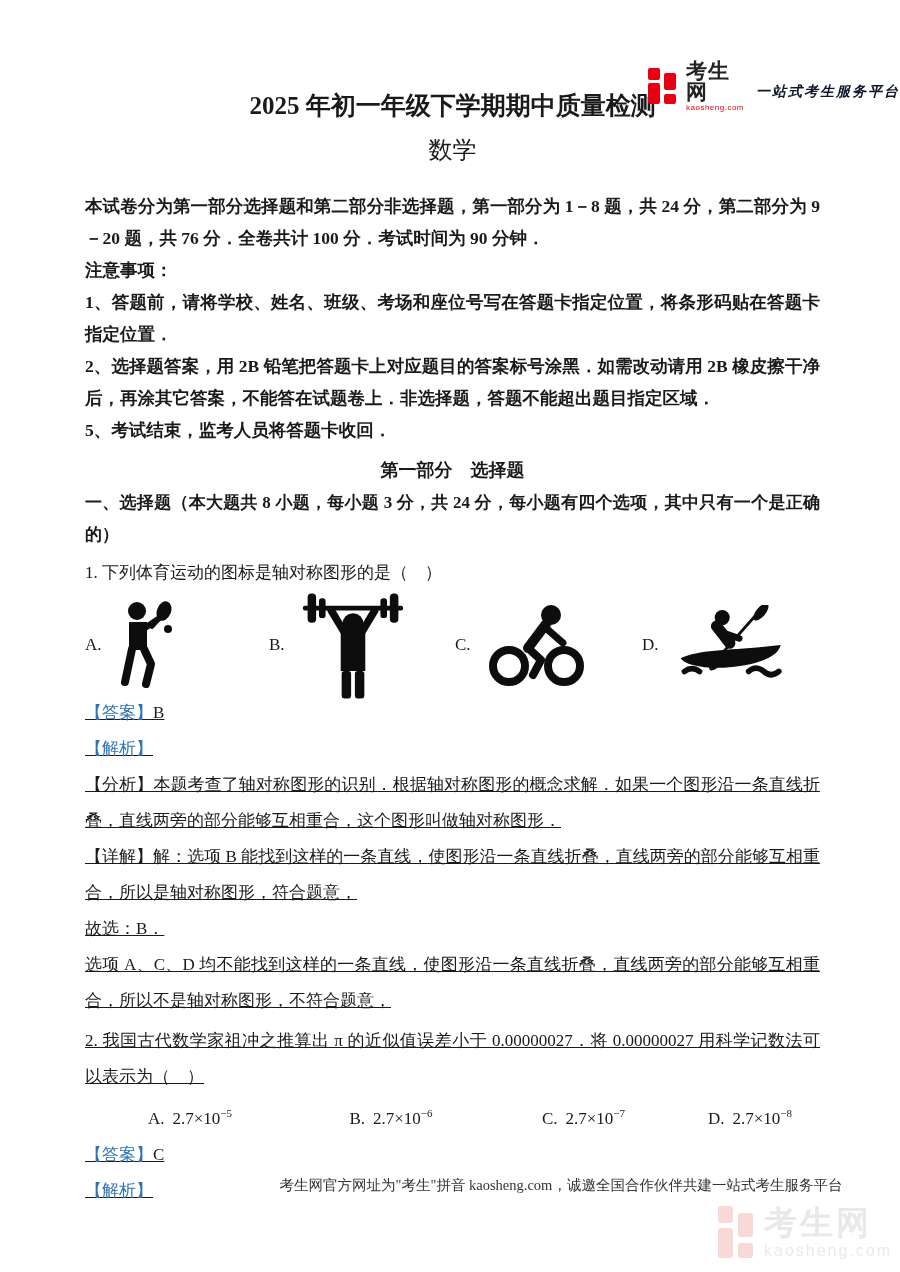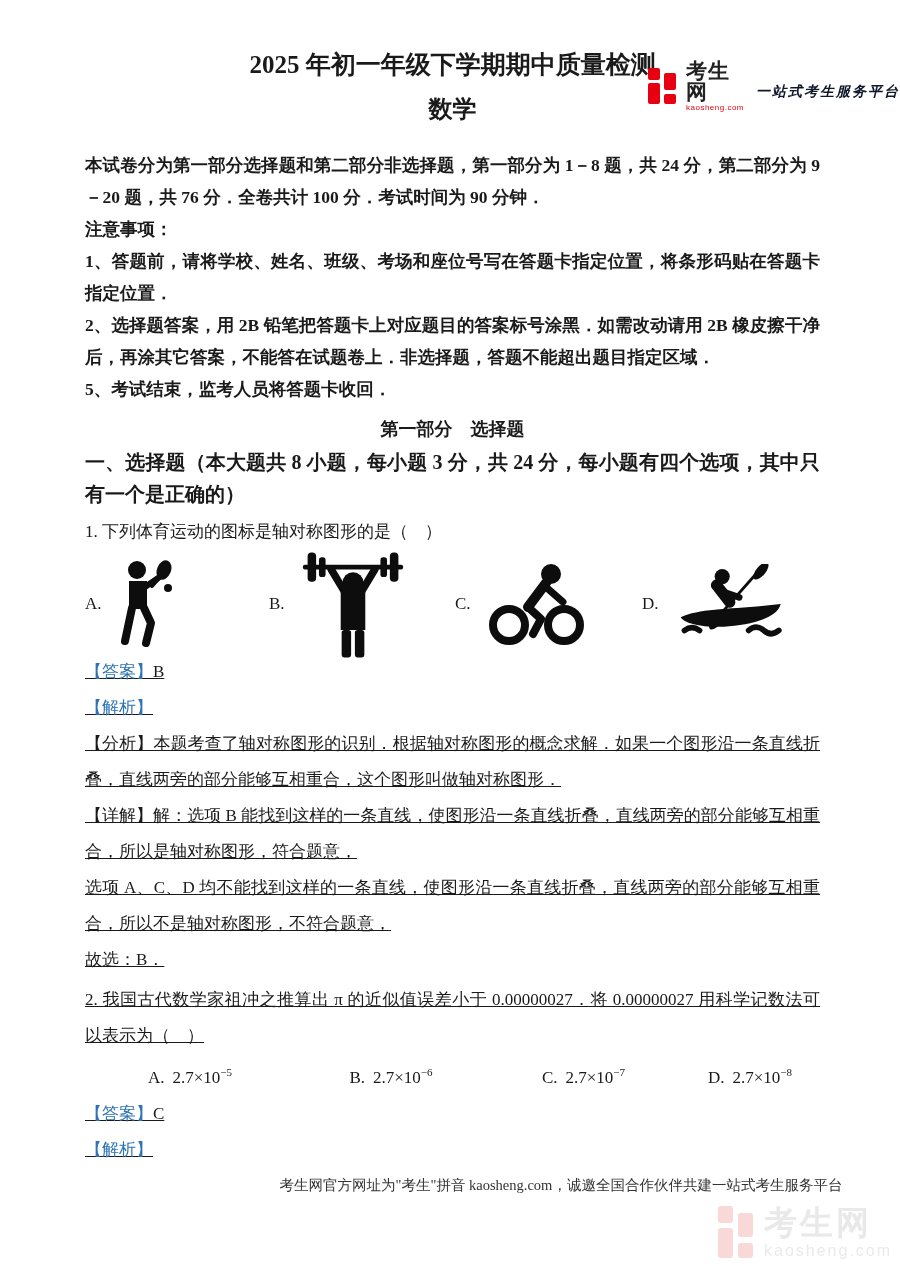--- a/index.html
+++ b/index.html
@@ -2,44 +2,44 @@
 <html><head>
 <meta charset="utf-8">
 <style>
   * { margin:0; padding:0; box-sizing:border-box; }
   html,body { background:#ffffff; }
   body {
     width:900px; height:1272px; position:relative; overflow:hidden;
     font-family:"Liberation Serif","DejaVu Serif",serif;
     color:#1a1a1a;
   }
-  .content { padding:49px 80px 0 85px; }
+  .content { padding:90px 80px 0 85px; }
 
   
   .brand-header { position:absolute; top:60px; left:648px; display:flex; align-items:center; }
   .logo-mark { position:relative; width:32px; height:36px; flex:0 0 auto; }
   .logo-mark span { position:absolute; background:#e60012; border-radius:2px; }
   .logo-mark .b1 { left:0;  top:0;   width:12px; height:12px; }
   .logo-mark .b2 { left:16px; top:5px; width:12px; height:17px; }
   .logo-mark .b3 { left:0;  top:15px; width:12px; height:21px; }
   .logo-mark .b4 { left:16px; top:26px; width:12px; height:10px; }
   .logo-text { margin-left:6px; line-height:1; }
   .logo-text .brand-name { font-family:"Liberation Sans","DejaVu Sans",sans-serif; font-weight:bold; font-size:21px; color:#222; letter-spacing:1px; }
   .logo-text .brand-domain { font-family:"Liberation Sans","DejaVu Sans",sans-serif; font-size:8px; color:#e60012; letter-spacing:.5px; margin-top:2px; }
   .brand-tagline { margin-left:10px; margin-top:12px; font-family:"DejaVu Sans",sans-serif; font-style:italic; font-weight:bold; font-size:14px; color:#0f172a; letter-spacing:2px; white-space:nowrap; }
 
   
   h1.page-title { text-align:center; font-size:25px; font-weight:bold; line-height:32px; }
-  h2.subject-title { text-align:center; font-size:24px; font-weight:bold; line-height:32px; margin-top:12px; }
+  h2.subject-title { text-align:center; font-size:24px; font-weight:normal; line-height:32px; margin-top:12px; }
 
   
   p.bold-line { font-weight:bold; font-size:17.5px; line-height:32px; text-align:justify; }
   p.intro { margin-top:24px; }
   h3.part-heading { text-align:center; font-size:18px; font-weight:bold; line-height:33px; margin-top:8px; }
-  p.section-title { font-weight:bold; font-size:20px; line-height:32px; text-align:justify; }
+  p.section-title { font-weight:bold; font-size:17px; line-height:32px; text-align:justify; }
 
   
   p.stem { font-size:17px; line-height:32px; margin-top:6px; text-align:justify; }
   .q1-options { display:flex; align-items:center; margin-top:6px; height:100px; }
   .q1-option { display:flex; align-items:center; }
   .q1-option .opt-label { font-size:17px; }
   .q1-option .opt-icon { margin-left:16px; display:flex; align-items:center; }
   .q1-option.w1 { width:184px; } .q1-option.w2 { width:186px; } .q1-option.w3 { width:187px; }
   .icon-fill { fill:#0d0d0d; }
   .icon-stroke { stroke:#0d0d0d; fill:none; }
@@ -164,22 +164,22 @@
           <path class="icon-stroke" d="M10 70 q8 -6 16 0" stroke-width="6" stroke-linecap="round"></path>
         </svg>
       </span>
     </div>
   </div>
 
   <p class="ana"><span class="blue">【答案】</span><span>B</span></p>
   <p class="ana"><span class="blue">【解析】</span></p>
   <p class="ana">【分析】本题考查了轴对称图形的识别．根据轴对称图形的概念求解．如果一个图形沿一条直线折叠，直线两旁的部分能够互相重合，这个图形叫做轴对称图形．</p>
   <p class="ana">【详解】解：选项 B 能找到这样的一条直线，使图形沿一条直线折叠，直线两旁的部分能够互相重合，所以是轴对称图形，符合题意，</p>
+  <p class="ana">故选：B．</p>
   <p class="ana">选项 A、C、D 均不能找到这样的一条直线，使图形沿一条直线折叠，直线两旁的部分能够互相重合，所以不是轴对称图形，不符合题意，</p>
-  <p class="ana">故选：B．</p>
 
   <p class="ana" style="margin-top:4px">2. 我国古代数学家祖冲之推算出 π 的近似值误差小于 0.00000027．将 0.00000027 用科学记数法可以表示为（　）</p>
 
   <div class="q2-options">
     <div><span class="opt-label">A.</span><span><span>2.7×10</span><sup>−5</sup></span></div>
     <div><span class="opt-label">B.</span><span><span>2.7×10</span><sup>−6</sup></span></div>
     <div><span class="opt-label">C.</span><span><span>2.7×10</span><sup>−7</sup></span></div>
     <div><span class="opt-label">D.</span><span><span>2.7×10</span><sup>−8</sup></span></div>
   </div>
 

